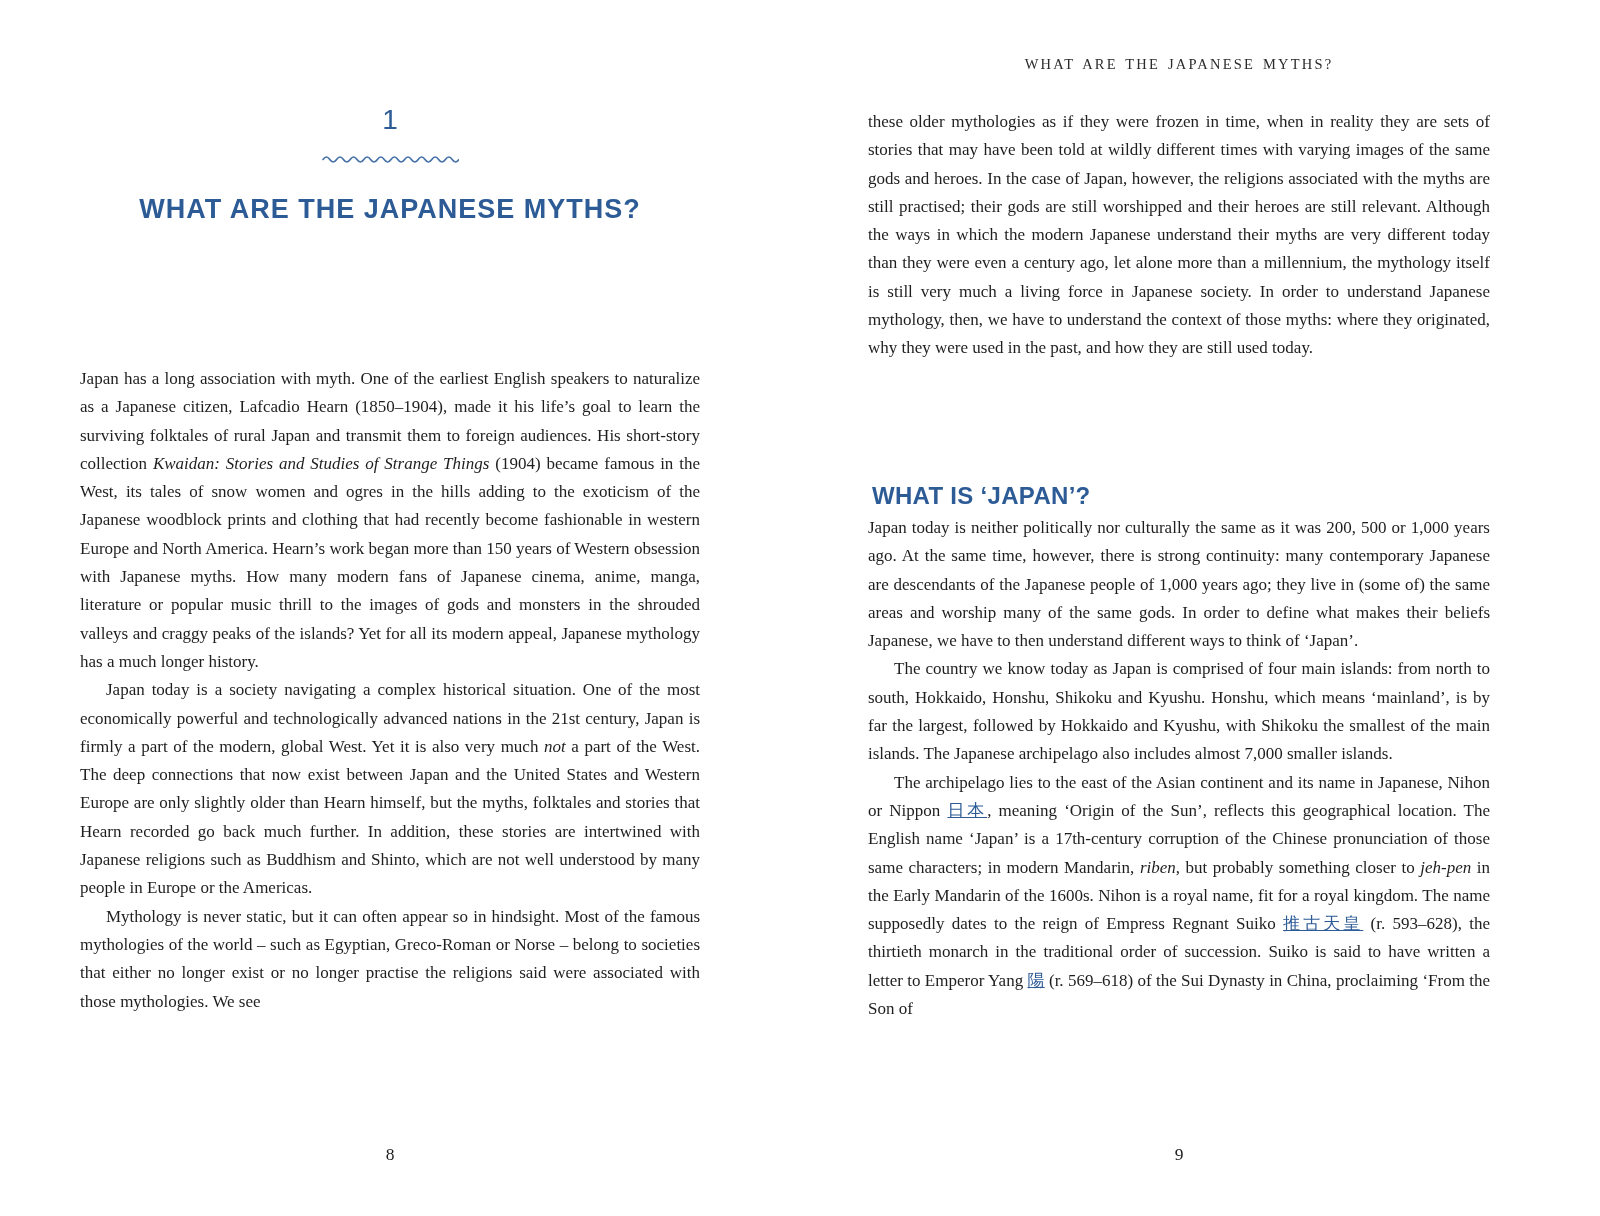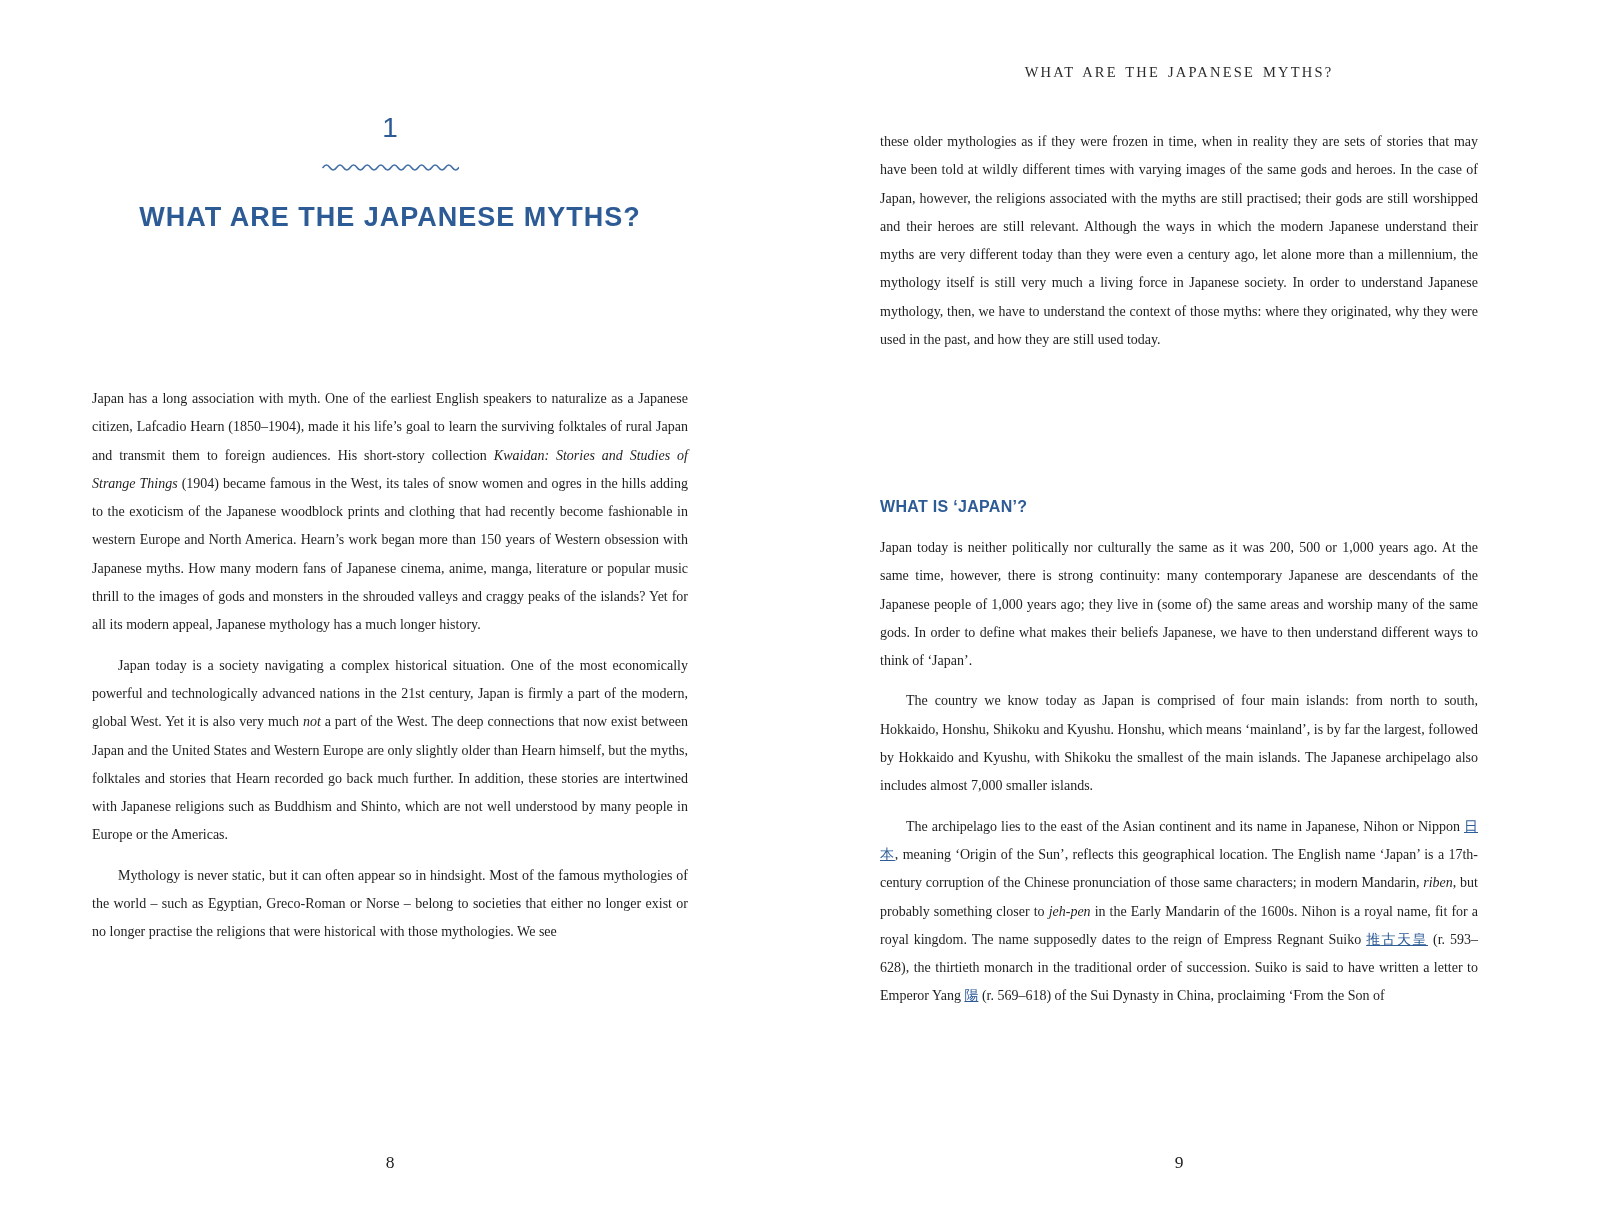--- a/index.html
+++ b/index.html
@@ -9,21 +9,21 @@
   }
   body {
     position: relative;
     width: 1600px;
     height: 1216px;
     overflow: hidden;
     font-family: "Liberation Serif", serif;
   }
   .page {
     position: absolute;
-    top: 16px;
+    top: 8px;
     height: 1036px;
   }
   .page-left  { left: 80px;  width: 620px; }
   .page-right { left: 868px; width: 622px; }
 
   .chapter-number {
     position: absolute;
     top: 96px;
     left: 0;
     width: 100%;
@@ -60,23 +60,23 @@
     letter-spacing: 1px;
     color: var(--accent-blue);
     white-space: nowrap;
   }
   .body-block { position: absolute; left: 0; width: 100%; }
   .body-left          { top: 357px; }
   .body-right-top     { top: 100px; }
   .body-right-section { top: 506px; }
 
   p.para {
-    margin: 12px;
+    margin: 0;
     text-align: justify;
-    font-size: 14px;
+    font-size: 17px;
     line-height: 28.3px;
     color: var(--body-text);
   }
   p.para.indent { text-indent: 26px; }
   .it  { font-style: italic; }
   .cjk { color: var(--accent-blue); text-decoration: underline; }
 
   .running-header {
     position: absolute;
     top: 48px;
@@ -87,24 +87,24 @@
     font-size: 14.5px;
     letter-spacing: 2.2px;
     word-spacing: 2px;
     color: var(--header-text);
     white-space: nowrap;
   }
   .section-heading {
     position: absolute;
     top: 470px;
     left: 0;
-    margin: 12px;
+    margin: 4px;
     font-family: "Liberation Sans", sans-serif;
     font-weight: 700;
-    font-size: 16px;
+    font-size: 24px;
     letter-spacing: 0.3px;
     color: var(--accent-blue);
   }
   .page-num {
     position: absolute;
     top: 1136px;
     left: 0;
     width: 100%;
     text-align: center;
     font-size: 17.5px;
@@ -123,21 +123,21 @@
       <svg width="138" height="10" viewBox="0 0 138 10">
         <path class="wave-path" d="M2 5.5 q 3.4 -5 6.8 0 t 6.8 0 t 6.8 0 t 6.8 0 t 6.8 0 t 6.8 0 t 6.8 0 t 6.8 0 t 6.8 0 t 6.8 0 t 6.8 0 t 6.8 0 t 6.8 0 t 6.8 0 t 6.8 0 t 6.8 0 t 6.8 0 t 6.8 0 t 6.8 0 t 6.8 0"></path>
       </svg>
     </div>
 
     <h1 class="chapter-title">WHAT ARE THE JAPANESE MYTHS?</h1>
 
     <div class="body-block body-left">
         <p class="para"><span>Japan has a long association with myth. One of the earliest English speakers to naturalize as a Japanese citizen, Lafcadio Hearn (1850–1904), made it his life’s goal to learn the surviving folktales of rural Japan and transmit them to foreign audiences. His short-story collection </span><span class="it">Kwaidan: Stories and Studies of Strange Things</span><span> (1904) became famous in the West, its tales of snow women and ogres in the hills adding to the exoticism of the Japanese woodblock prints and clothing that had recently become fashionable in western Europe and North America. Hearn’s work began more than 150 years of Western obsession with Japanese myths. How many modern fans of Japanese cinema, anime, manga, literature or popular music thrill to the images of gods and monsters in the shrouded valleys and craggy peaks of the islands? Yet for all its modern appeal, Japanese mythology has a much longer history.</span></p>
         <p class="para indent"><span>Japan today is a society navigating a complex historical situation. One of the most economically powerful and technologically advanced nations in the 21st century, Japan is firmly a part of the modern, global West. Yet it is also very much </span><span class="it">not</span><span> a part of the West. The deep connections that now exist between Japan and the United States and Western Europe are only slightly older than Hearn himself, but the myths, folktales and stories that Hearn recorded go back much further. In addition, these stories are intertwined with Japanese religions such as Buddhism and Shinto, which are not well understood by many people in Europe or the Americas.</span></p>
-        <p class="para indent"><span>Mythology is never static, but it can often appear so in hindsight. Most of the famous mythologies of the world – such as Egyptian, Greco-Roman or Norse – belong to societies that either no longer exist or no longer practise the religions that were historical with those mythologies. We see</span></p>
+        <p class="para indent"><span>Mythology is never static, but it can often appear so in hindsight. Most of the famous mythologies of the world – such as Egyptian, Greco-Roman or Norse – belong to societies that either no longer exist or no longer practise the religions said were associated with those mythologies. We see</span></p>
       </div>
 
     <div class="page-num">8</div>
   </section>
 
   <section class="page page-right">
     <header class="running-header">WHAT ARE THE JAPANESE MYTHS?</header>
 
     <div class="body-block body-right-top">
         <p class="para"><span>these older mythologies as if they were frozen in time, when in reality they are sets of stories that may have been told at wildly different times with varying images of the same gods and heroes. In the case of Japan, however, the religions associated with the myths are still practised; their gods are still worshipped and their heroes are still relevant. Although the ways in which the modern Japanese understand their myths are very different today than they were even a century ago, let alone more than a millennium, the mythology itself is still very much a living force in Japanese society. In order to understand Japanese mythology, then, we have to understand the context of those myths: where they originated, why they were used in the past, and how they are still used today.</span></p>

